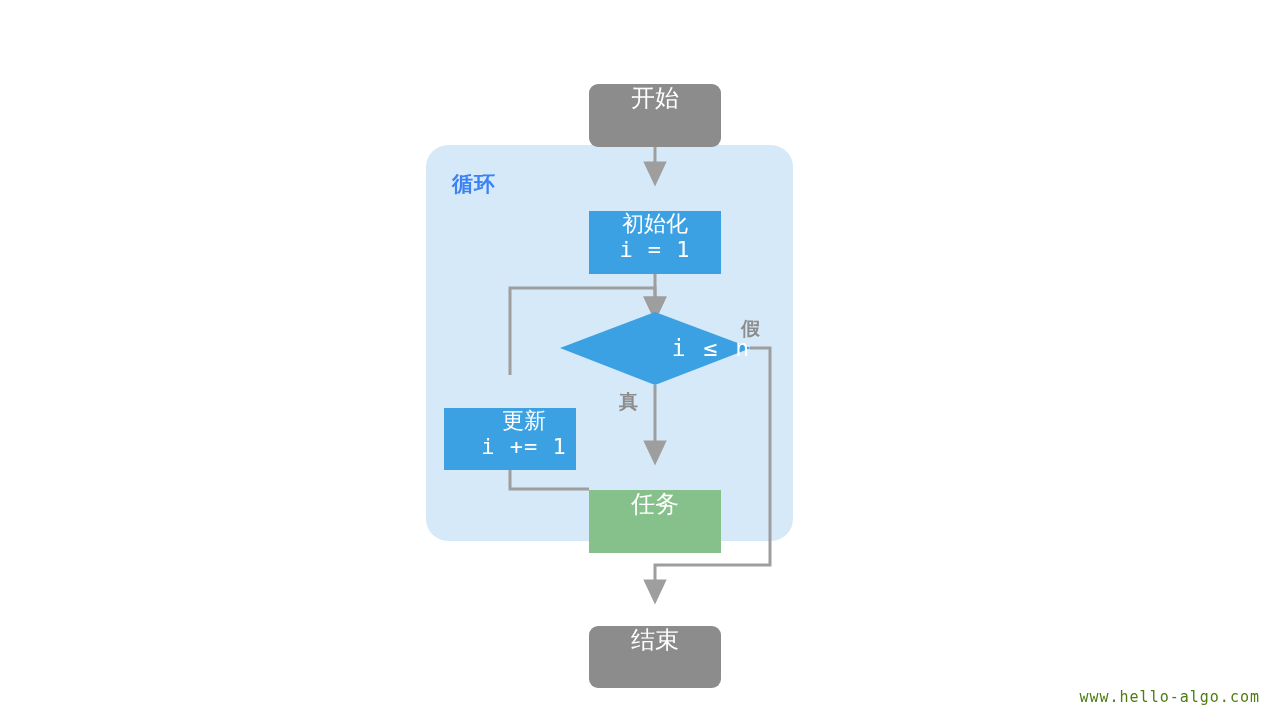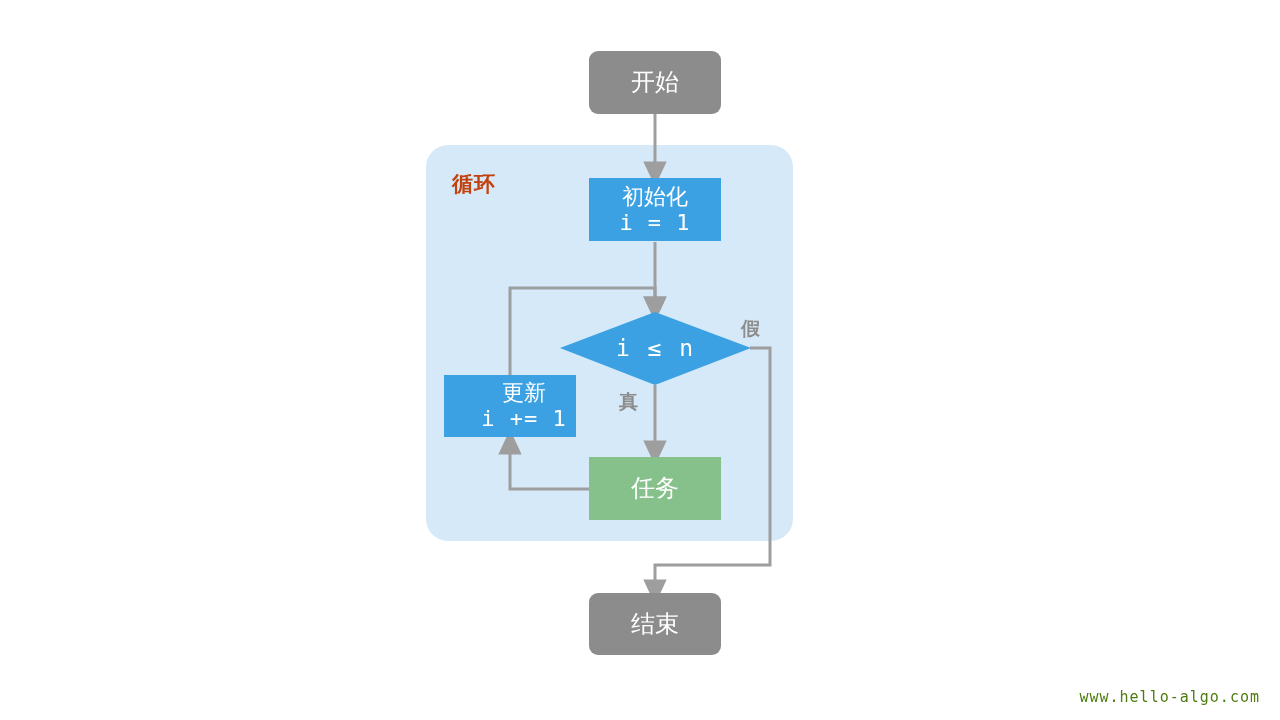--- a/index.html
+++ b/index.html
@@ -25,24 +25,25 @@
     left: 0; top: 0;
     width: 1280px;
     height: 720px;
   }
   .node {
     position: absolute;
     box-sizing: border-box;
     display: flex;
     flex-direction: column;
     align-items: center;
-    justify-content: center;
+    justify-content: flex-start;
     color: #ffffff;
     text-align: center;
     line-height: 1.18;
+    margin-top: 33px;
   }
   .node-terminal {
     background: #8c8c8c;
     border-radius: 9px;
     font-size: 24px;
   }
   .node-process {
     background: #3ba1e3;
     font-size: 22px;
   }
@@ -62,21 +63,21 @@
   .decision-label {
     position: absolute;
     color: #ffffff;
     font-family: "DejaVu Sans Mono", "Liberation Mono", monospace;
     font-size: 23px;
     letter-spacing: 2px;
     white-space: nowrap;
   }
   .loop-title {
     position: absolute;
-    color: #c2410c;
+    color: #3b82f6;
     font-weight: bold;
     font-size: 21px;
     font-family: Liberation Mono, monospace;
     letter-spacing: 1px;
   }
   .edge-label {
     position: absolute;
     color: #8c8c8c;
     font-weight: bold;
     font-size: 19px;
@@ -131,21 +132,21 @@
 
   <div class="node node-terminal" style="left:589px; top:51px; width:132px; height:63px;">
     <span>开始</span>
   </div>
 
   <div class="node node-process" style="left:589px; top:178px; width:132px; height:63px;">
     <span class="node-line-cjk">初始化</span>
     <span class="node-line-mono">i = 1</span>
   </div>
 
-  <div class="decision-label" style="left:560px; top:335px; width:191px; text-align:center;">i ≤ n</div>
+  <div class="decision-label" style="left:560px; top:335px; width:191px; text-align:right;">i ≤ n</div>
 
   <div class="node node-process" style="left:444px; top:375px; width:132px; height:62px;padding-left:28px;">
     <span class="node-line-cjk">更新</span>
     <span class="node-line-mono">i += 1</span>
   </div>
 
   <div class="node node-terminal" style="left:589px; top:593px; width:132px; height:62px;">
     <span>结束</span>
   </div>
 

